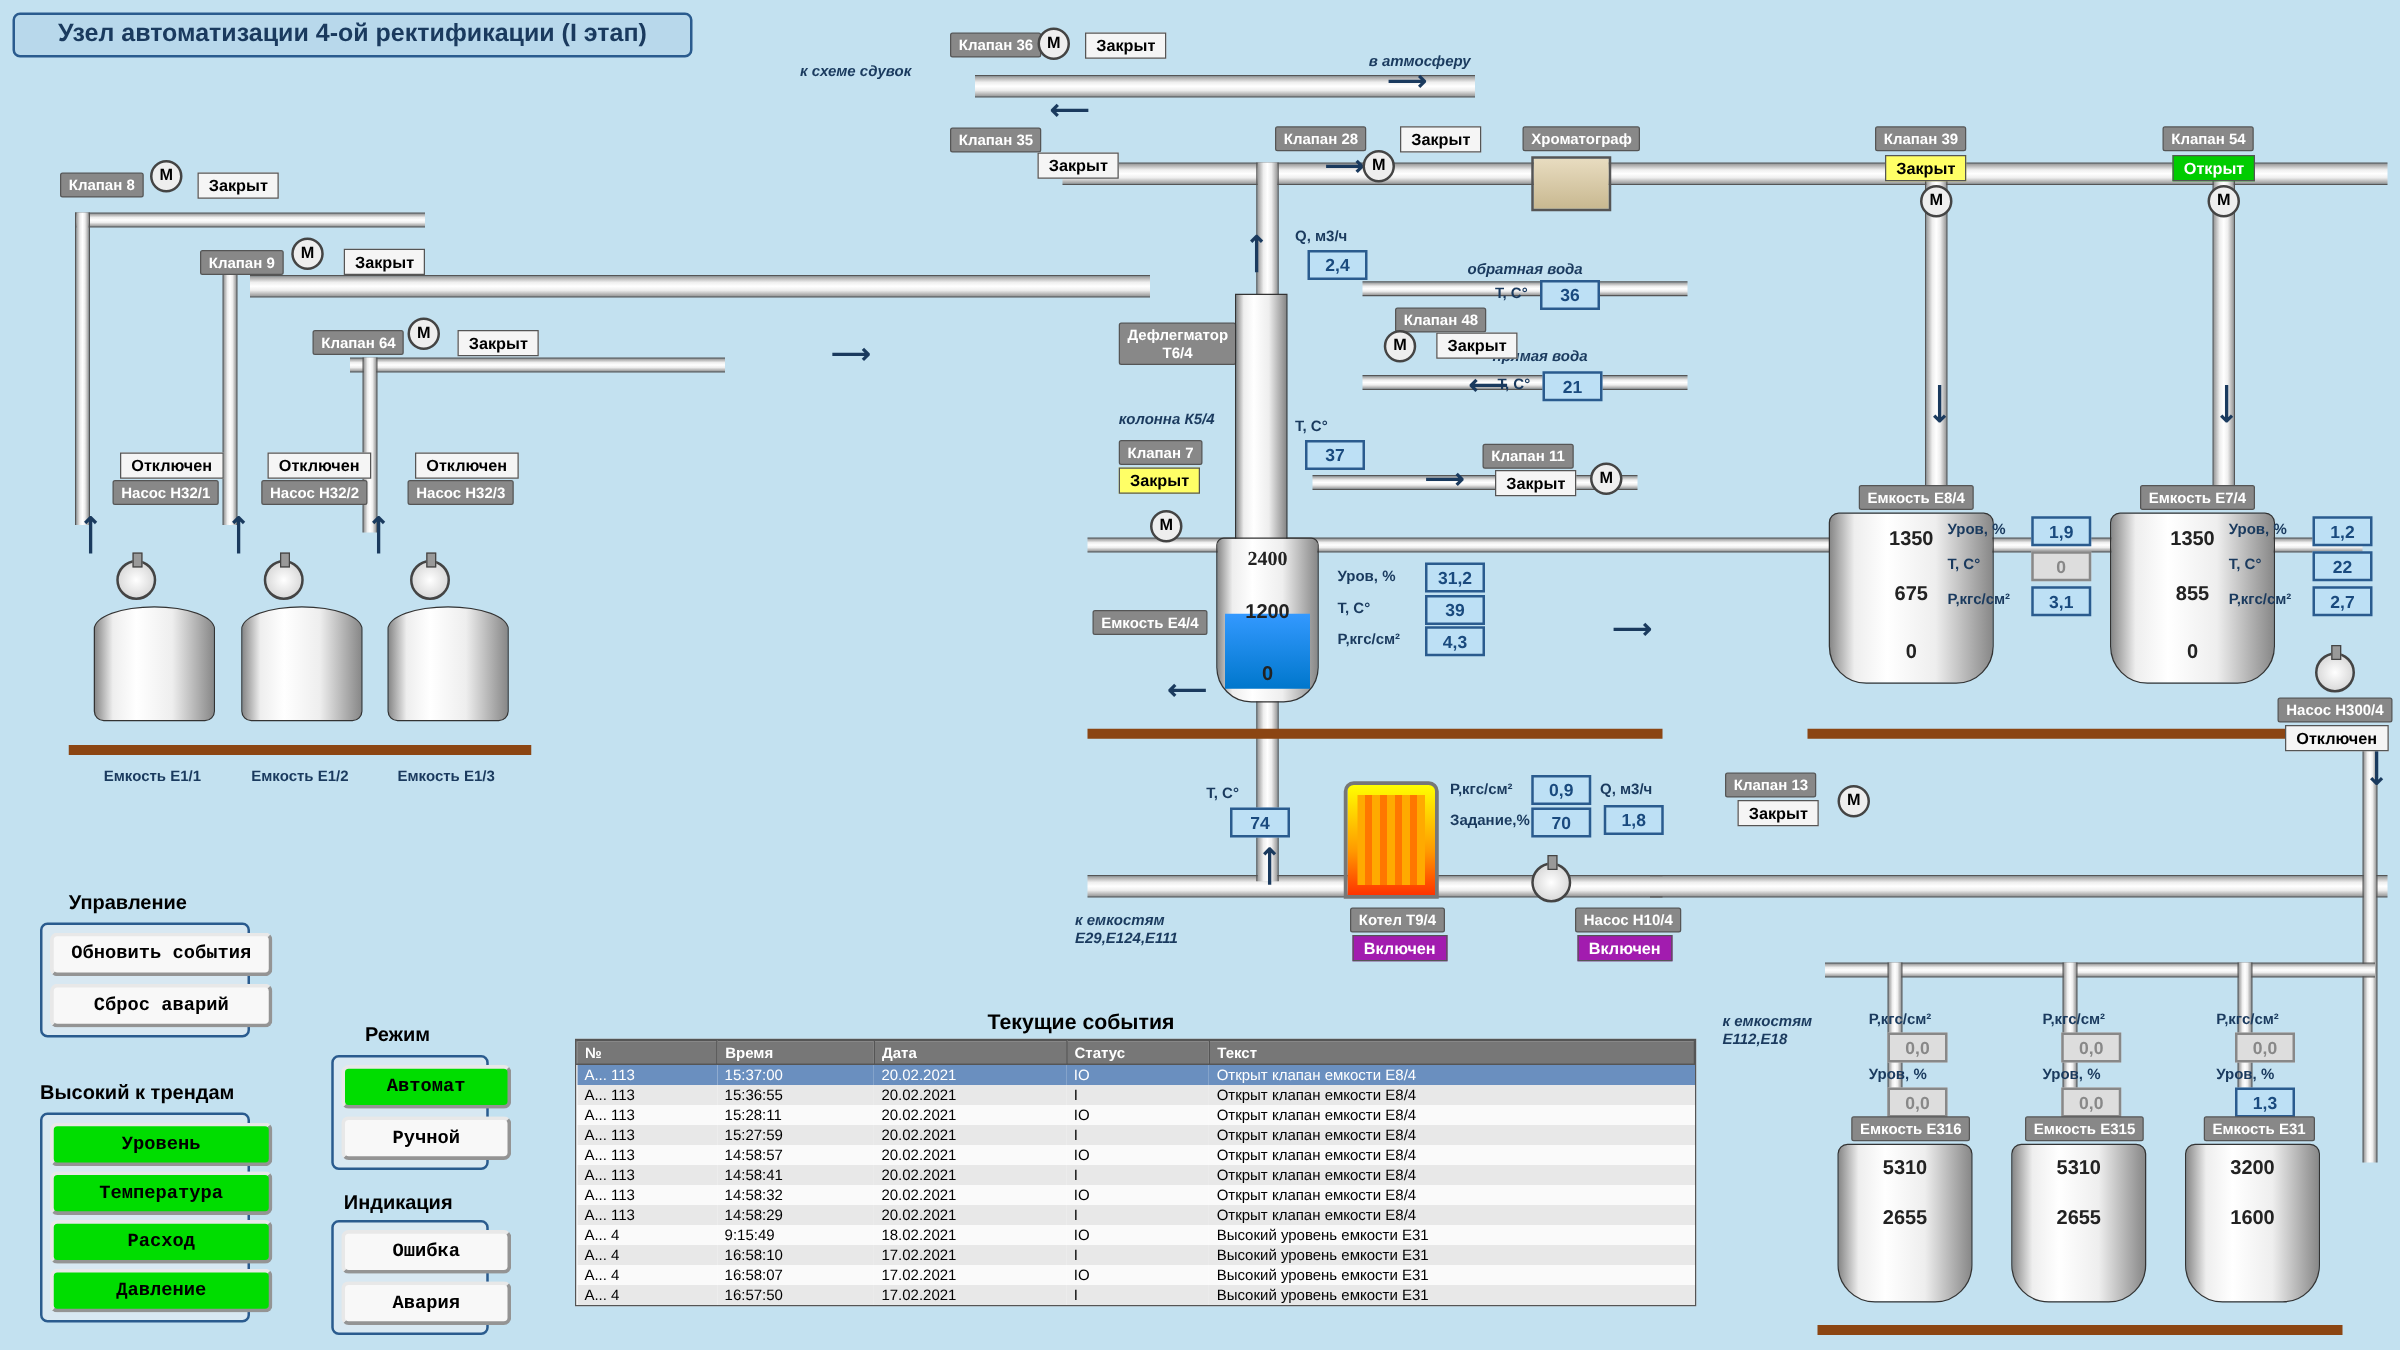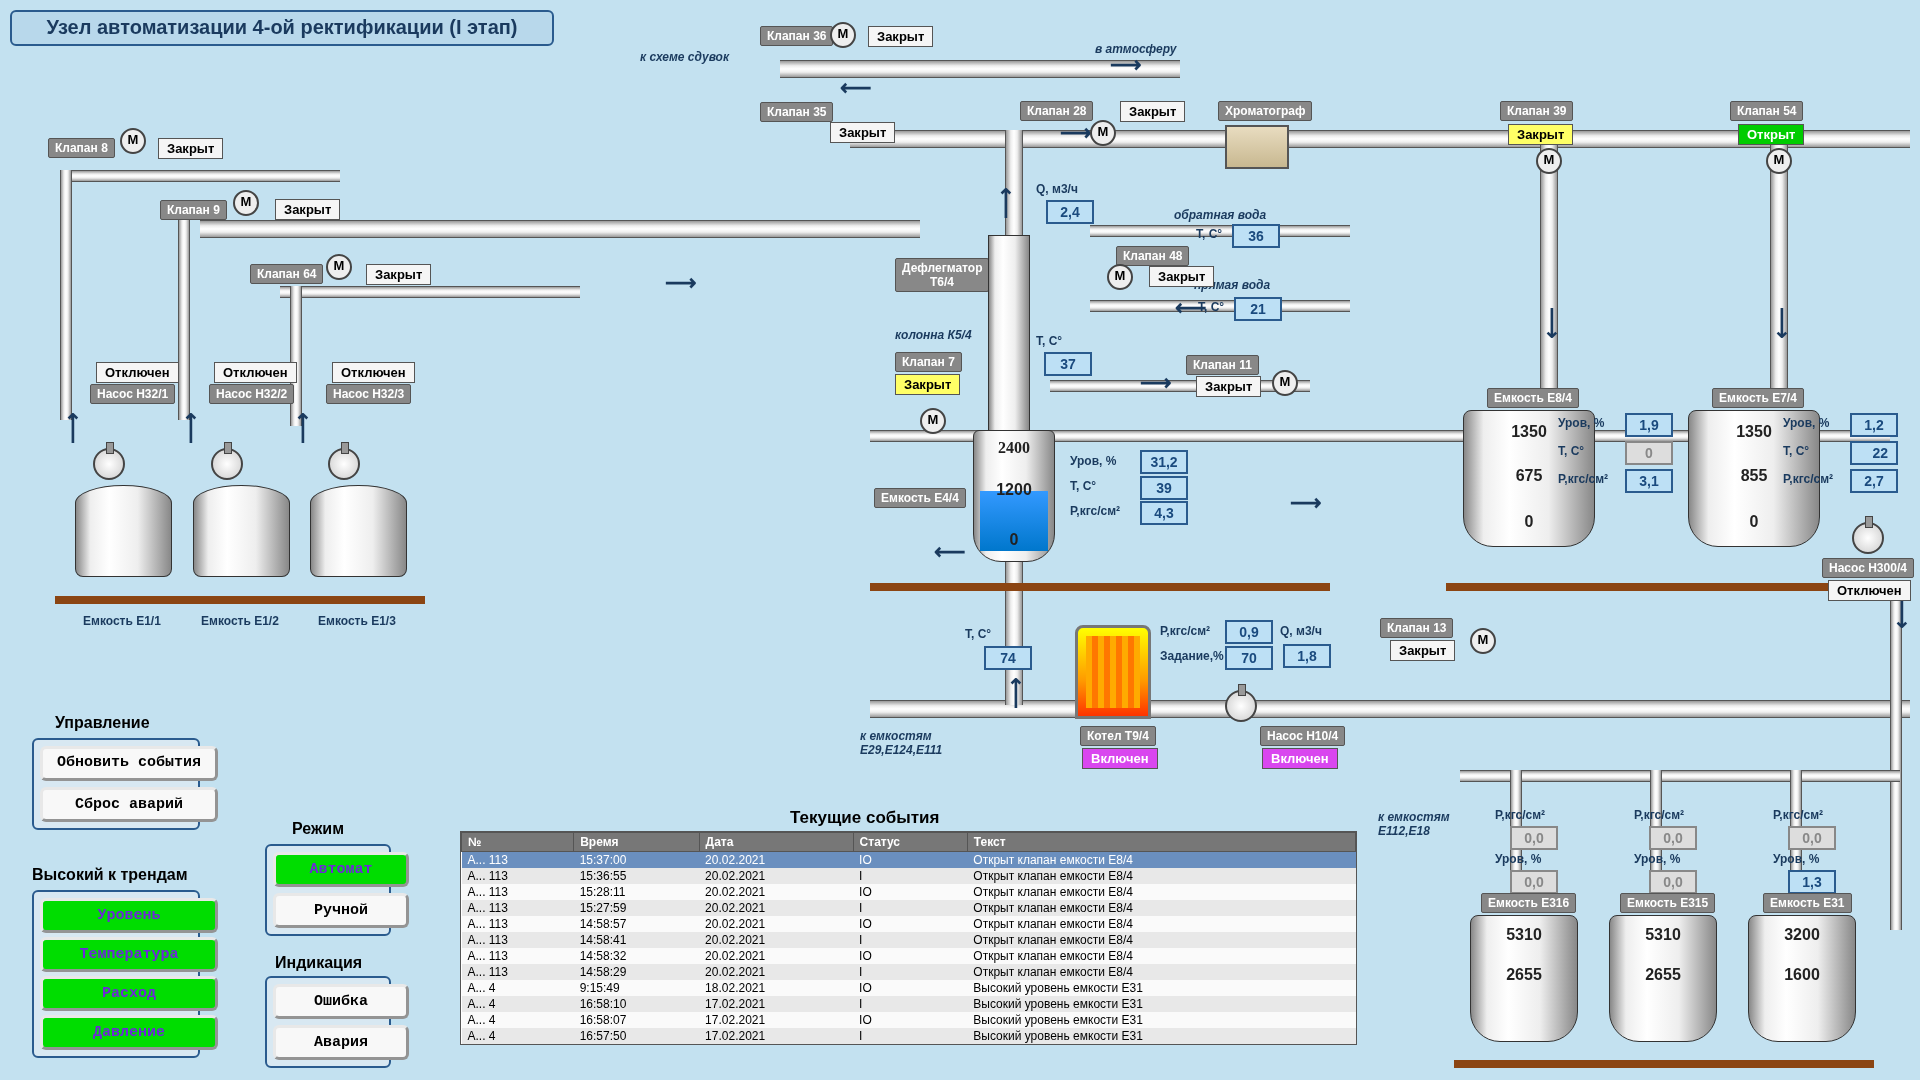--- a/index.html
+++ b/index.html
@@ -2,29 +2,29 @@
 <html><head>
 <meta charset="utf-8">
 <style>
 html,body{margin:0;padding:0;width:1920px;height:1080px;overflow:hidden;background:#c3e1f0;font-family:Arial,sans-serif;font-size:12px;color:#000;}
 .abs{position:absolute;}
 .title-bar{left:10px;top:10px;width:540px;height:32px;background:#b8d8eb;border:2px solid #2a5b8e;border-radius:6px;text-align:center;line-height:30px;font-size:20px;font-weight:bold;color:#1a3a5e;}
 .tag{background:#888;color:#fff;padding:2px 6px;border:1px solid #555;font-size:12px;font-weight:bold;border-radius:2px;display:inline-block;}
 .status{background:#fff;border:1px solid #555;padding:2px 8px;font-size:13px;font-weight:bold;display:inline-block;}
 .status.closed{background:#f5f5f5;}
 .status.open{background:#0c0;color:#fff;}
-.status.on{background:#d946ef;color:#fff;}
+.status.on{background:#a21caf;color:#fff;}
 .status.off{background:#f5f5f5;}
 .status.yellow{background:#ff6;}
 .val{background:#bde0f5;border:2px solid #2a5b8e;color:#1a4a7e;font-weight:bold;padding:2px 8px;font-size:14px;display:inline-block;min-width:28px;text-align:center;}
 .val.gray{background:#ddd;color:#888;border-color:#888;}
 .lbl{font-size:12px;font-weight:bold;color:#1a3a5e;display:inline-block;}
 .lbl.it{font-style:italic;}
 .btn{background:#f8f8f8;border:3px outset #e8e8e8;padding:6px 10px;font-size:15px;font-weight:bold;cursor:pointer;border-radius:6px;text-align:center;font-family:Liberation Mono, monospace;}
-.btn.green{background:#0d0;color:#6d28d9;}
+.btn.green{background:#0d0;color:#000000;}
 .panel{background:#d8e8f2;border:2px solid #2a5b8e;border-radius:6px;padding:6px;}
 .tank-body{position:absolute;background:linear-gradient(90deg,#888 0%,#eee 15%,#fff 35%,#eee 65%,#888 100%);border:1px solid #333;border-radius:50% 50% 8px 8px / 18px 18px 8px 8px;}
 .small-tank{width:95px;height:120px;}
 .vessel{position:absolute;background:linear-gradient(90deg,#888 0%,#eee 15%,#fff 35%,#eee 65%,#888 100%);border:1px solid #333;border-radius:8px 8px 30px 30px;}
 .scale-num{position:absolute;font-size:16px;font-weight:bold;color:#222;width:100%;text-align:center;}
 .column{position:absolute;background:linear-gradient(90deg,#888 0%,#eee 15%,#fff 35%,#eee 65%,#888 100%);border:1px solid #333;}
 .boiler{position:absolute;}
 .boiler-outer{background:linear-gradient(#ff0 0%,#f90 60%,#f30 100%);border:3px solid #777;border-radius:8px 8px 0 0;}
 .pipe-h{position:absolute;height:10px;background:linear-gradient(#999,#eee 30%,#fff 50%,#eee 70%,#999);border-top:1px solid #555;border-bottom:1px solid #555;}
 .pipe-v{position:absolute;width:10px;background:linear-gradient(90deg,#999,#eee 30%,#fff 50%,#eee 70%,#999);border-left:1px solid #555;border-right:1px solid #555;}
@@ -229,21 +229,21 @@
 
 <div class="abs tag" style="left:1712px;top:388px;">Емкость Е7/4</div>
 <div class="vessel" style="left:1688px;top:410px;width:130px;height:135px;">
  <div class="scale-num" style="top:12px;">1350</div>
  <div class="scale-num" style="top:56px;">855</div>
  <div class="scale-num" style="top:102px;">0</div>
 </div>
 <div class="abs lbl" style="left:1783px;top:416px;">Уров, %</div>
 <div class="abs val" style="left:1850px;top:413px;">1,2</div>
 <div class="abs lbl" style="left:1783px;top:444px;">T, C°</div>
-<div class="abs val" style="left:1850px;top:441px;text-align:right;">22</div>
+<div class="abs val" style="left:1850px;top:441px;">22</div>
 <div class="abs lbl" style="left:1783px;top:472px;">Р,кгс/см²</div>
 <div class="abs val" style="left:1850px;top:469px;">2,7</div>
 <div class="floor" style="left:1446px;top:583px;width:460px;"></div>
 
 <div class="abs tag" style="left:1822px;top:558px;">Насос Н300/4</div>
 <div class="abs status off" style="left:1828px;top:580px;">Отключен</div>
 <div class="abs pump" style="left:1852px;top:522px;"></div>
 
 <div class="abs lbl" style="left:1495px;top:808px;">Р,кгс/см²</div>
 <div class="abs val gray" style="left:1510px;top:826px;">0,0</div>

